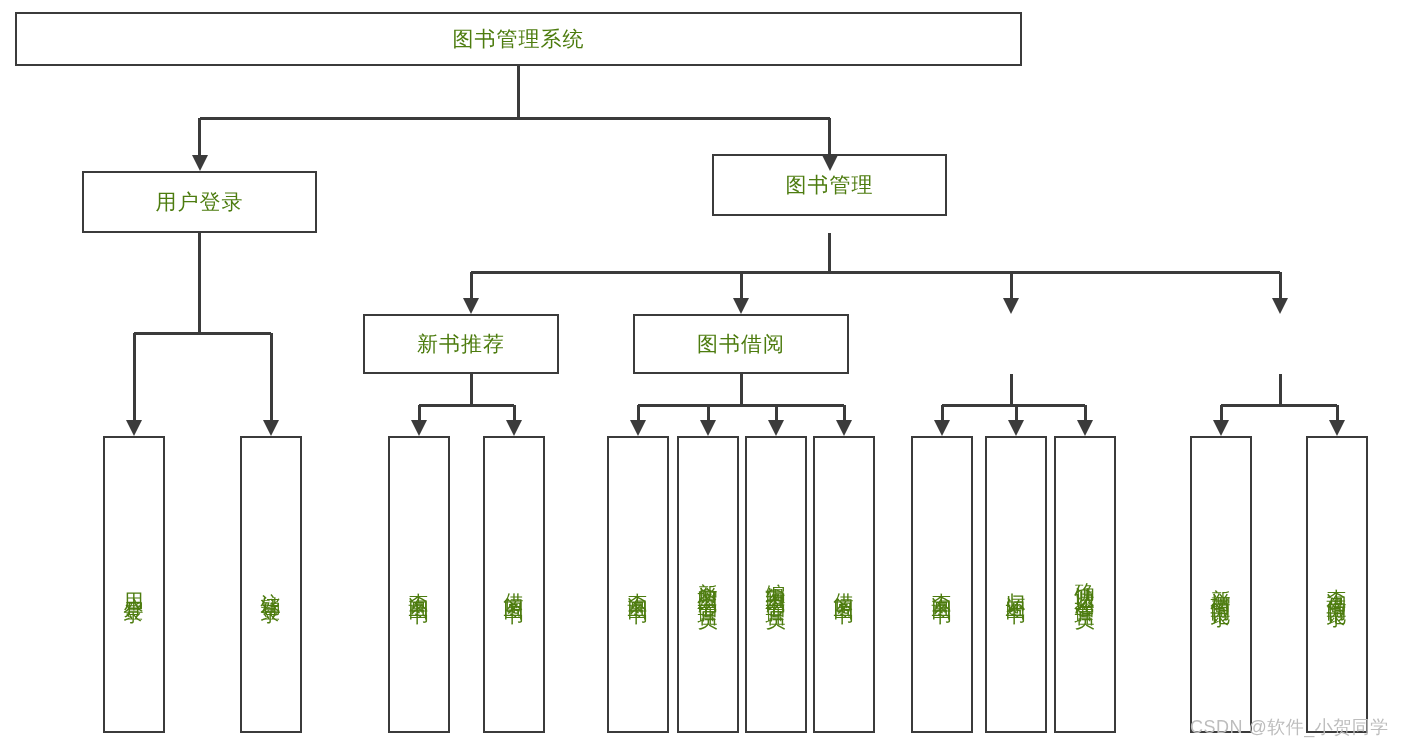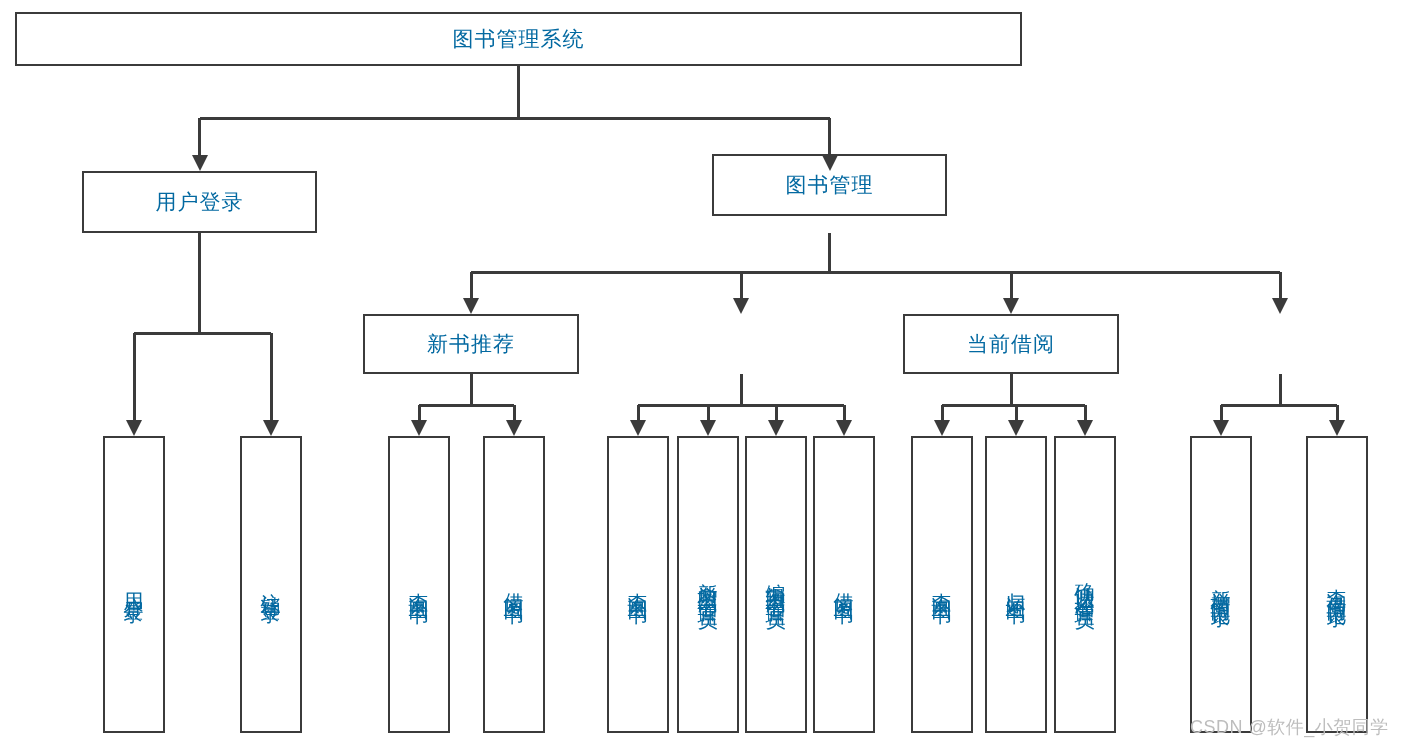--- a/index.html
+++ b/index.html
@@ -19,21 +19,21 @@
   }
   
   .node {
     position: absolute;
     box-sizing: border-box;
     background: #ffffff;
     border: 2px solid #3b3b3b;
     display: flex;
     align-items: center;
     justify-content: center;
-    color: #0369a1;
+    color: #4d7c0f;
   }
   .node-h {
     font-size: 21px;
     letter-spacing: 1px;
     line-height: 1.2;
     white-space: nowrap;
   }
   
   .node-v {
     writing-mode: vertical-rl;
@@ -87,25 +87,25 @@
     <span>图书管理系统</span>
   </div>
 
   <div class="node node-h" id="n-l2-0" style="left: 82px; top: 171px; width: 235px; height: 62px;">
     <span>用户登录</span>
   </div>
   <div class="node node-h" id="n-l2-1" style="left: 712px; top: 154px; width: 235px; height: 62px;">
     <span>图书管理</span>
   </div>
 
-  <div class="node node-h" id="n-l3-0" style="left: 363px; top: 314px; width: 216px; height: 60px;">
+  <div class="node node-h" id="n-l3-0" style="left: 363px; top: 314px; width: 196px; height: 60px;">
     <span>新书推荐</span>
   </div>
-  <div class="node node-h" id="n-l3-2" style="left: 903px; top: 314px; width: 216px; height: 60px;">
-    <span>当前借阅</span>
+  <div class="node node-h" id="n-l3-1" style="left: 633px; top: 314px; width: 216px; height: 60px;">
+    <span>图书借阅</span>
   </div>
 
   <div class="node node-v" id="n-leaf-0" style="left: 103px; top: 436px; width: 62px; height: 297px;">
     <span class="vtext">用户登录</span>
   </div>
   <div class="node node-v" id="n-leaf-1" style="left: 240px; top: 436px; width: 62px; height: 297px;">
     <span class="vtext">注销登录</span>
   </div>
   <div class="node node-v" id="n-leaf-2" style="left: 388px; top: 436px; width: 62px; height: 297px;">
     <span class="vtext">查询图书</span>

